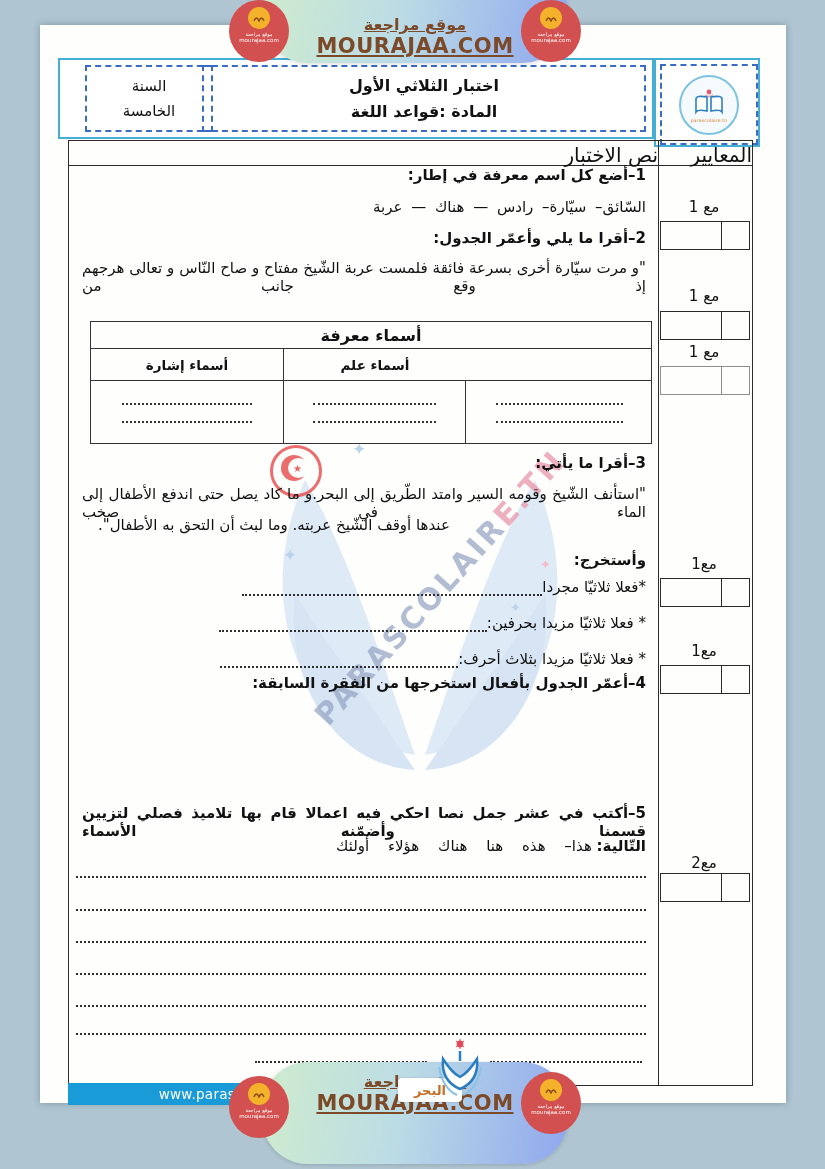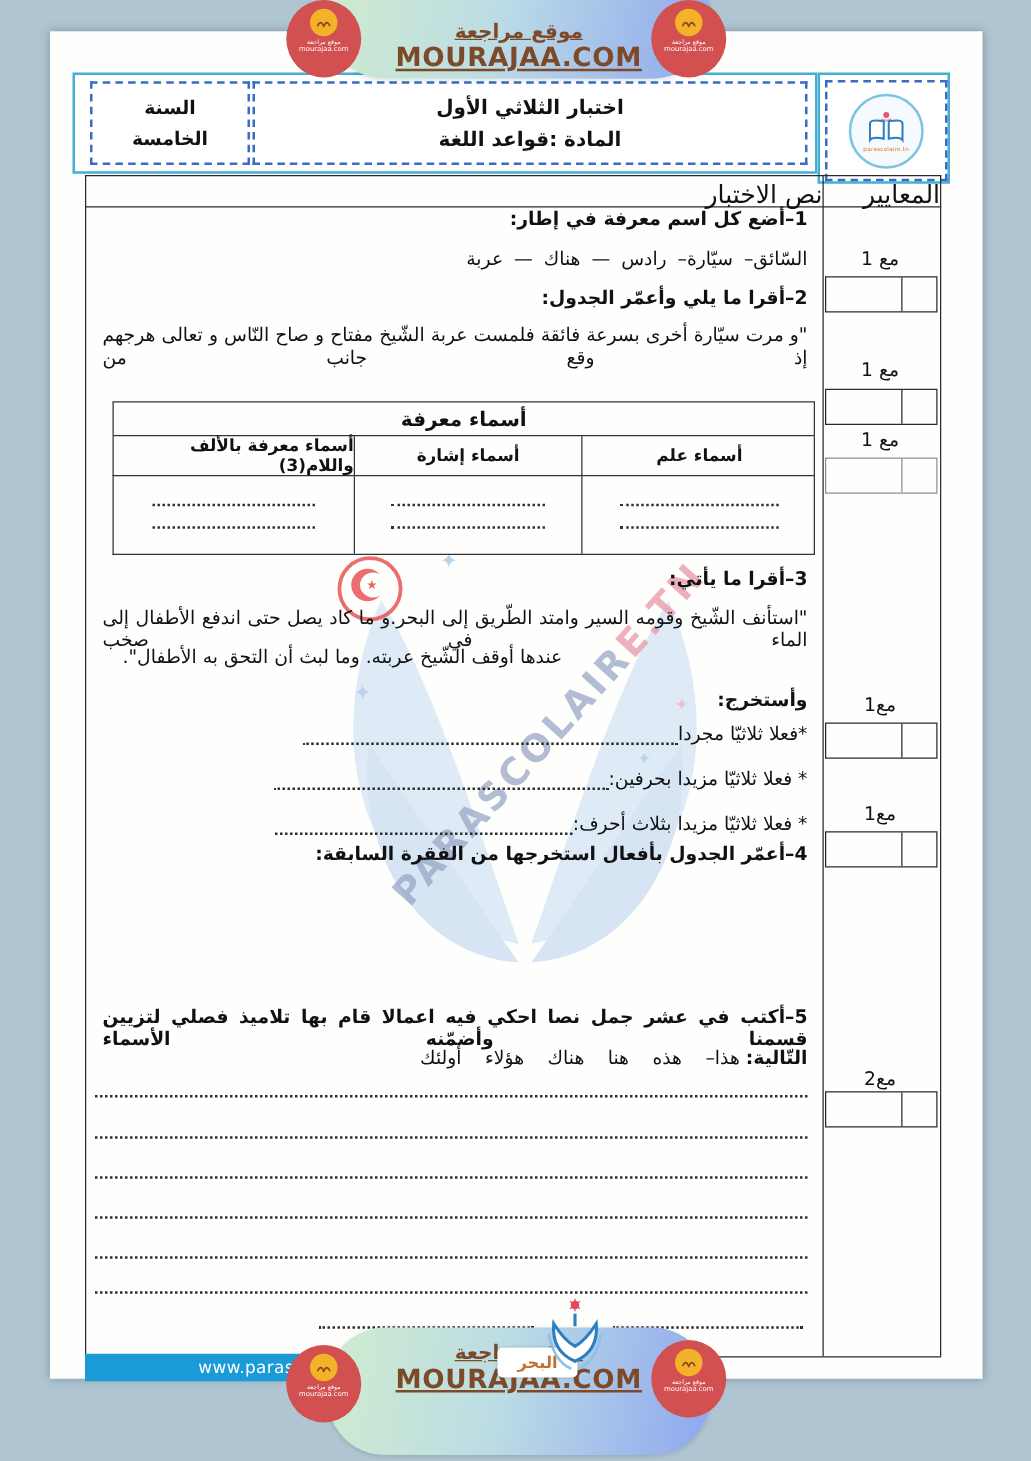--- a/index.html
+++ b/index.html
@@ -29,22 +29,22 @@
     position:absolute;width:60px;height:62px;border-radius:50%;
     background:#d2504f;z-index:7;display:flex;flex-direction:column;align-items:center;
   }
   .badge .yc{width:22px;height:22px;border-radius:50%;background:#f3b229;margin-top:7px;
     display:flex;align-items:center;justify-content:center}
   .badge .t1{font-size:5px;color:#fff;margin-top:3px;direction:rtl;line-height:5px}
   .badge .t2{font-size:5.5px;color:#fff;line-height:7px}
   
   .hdr-main{left:18px;top:33px;width:592px;height:77px;border:2px solid #45aed5;background:#fff}
   .dash{border:2px dashed #3a6cc6}
-  .box-grade{left:12px;top:5px;width:124px;height:63px;display:flex;flex-direction:column;
-    align-items:center;justify-content:center;gap:7px;font-weight:bold;font-size:15px;direction:rtl}
+  .box-grade{left:25px;top:5px;width:124px;height:63px;display:flex;flex-direction:column;
+    align-items:center;justify-content:center;gap:7px;font-weight:normal;font-size:15px;direction:rtl}
   .box-title{left:142px;top:5px;width:440px;height:63px;display:flex;flex-direction:column;
     align-items:center;justify-content:center;gap:7px;font-weight:bold;font-size:16px;direction:rtl}
   .logo-box{left:614px;top:33px;width:94px;height:77px;border:2px solid #45aed5;padding:4px;background:#fff}
   .logo-box .inner{width:100%;height:100%;border:2px dashed #3a6cc6;display:flex;align-items:center;justify-content:center}
   .logo-circle{width:56px;height:56px;border-radius:50%;border:2px solid #7cc3e0;background:#f4fafd;
     display:flex;flex-direction:column;align-items:center;justify-content:center;overflow:hidden}
   .logo-circle .cap{font-size:4.5px;color:#e07820;margin-top:1px;letter-spacing:.2px}
   
   .vline{position:absolute;width:1px;background:#2b2b2b}
   .hline{position:absolute;height:1px;background:#2b2b2b}
@@ -151,21 +151,20 @@
 
   <div class="a txt ttl" style="left:40px;top:141px;width:566px;text-align:right">1–أضع كل اسم معرفة في إطار:</div>
   <div class="a txt" style="left:40px;top:173px;width:566px;text-align:right;word-spacing:4px">السّائق– سيّارة– رادس — هناك — عربة</div>
 
   <div class="a txt ttl" style="left:40px;top:204px;width:566px;text-align:right">2–أقرا ما يلي وأعمّر الجدول:</div>
   <div class="a txt just" style="left:42px;top:234px;width:564px">"و مرت سيّارة أخرى بسرعة فائقة فلمست عربة الشّيخ مفتاح و صاح النّاس و تعالى هرجهم إذ وقع جانب من</div>
 
   <div class="a" style="left:50px;top:296px;width:562px">
     <div class="t-band">أسماء معرفة</div>
     <div class="tgrid hd" style="grid-template-columns:193px 182px 187px;height:31px">
-      <div class="tcell div">أسماء معرفة بالألف واللام(3)</div>
       <div class="tcell div">أسماء إشارة</div>
       <div class="tcell">أسماء علم</div>
     </div>
     <div class="tgrid bd" style="grid-template-columns:193px 182px 187px;height:62px">
       <div class="tcell div bdy">
           <span class="cdots"></span>
           <span class="cdots"></span>
         </div>
       <div class="tcell div bdy">
           <span class="cdots"></span>

